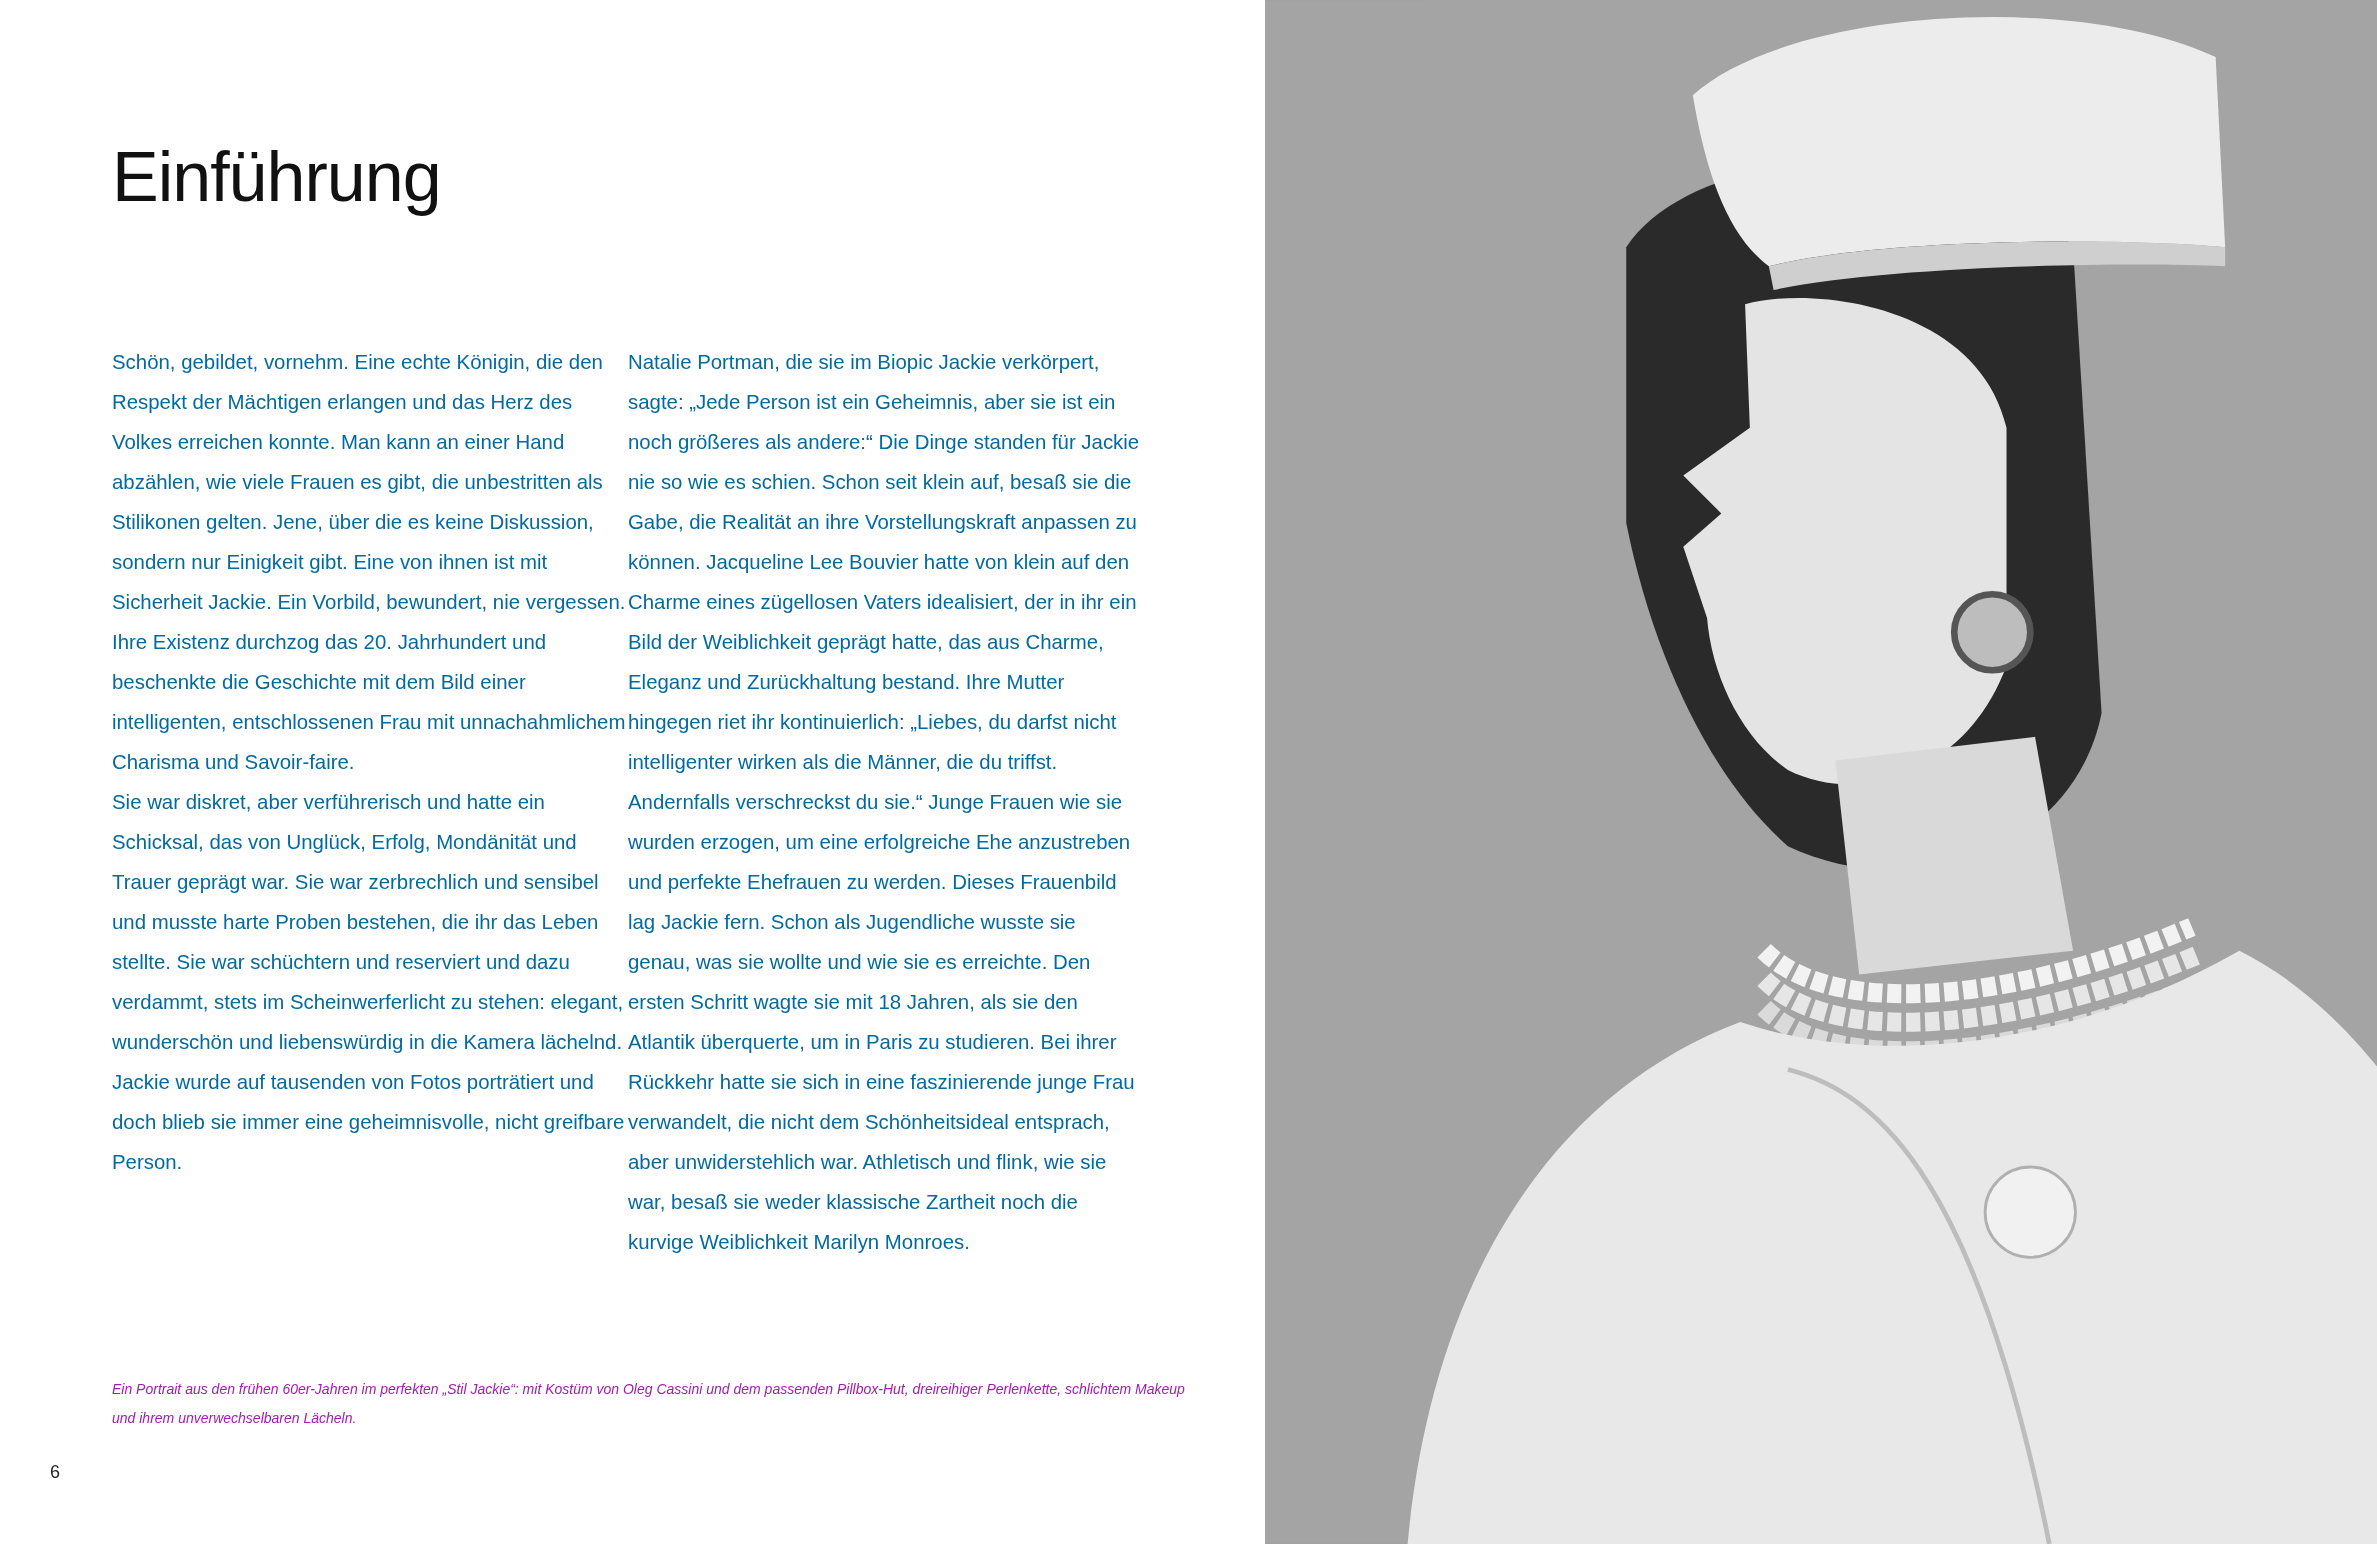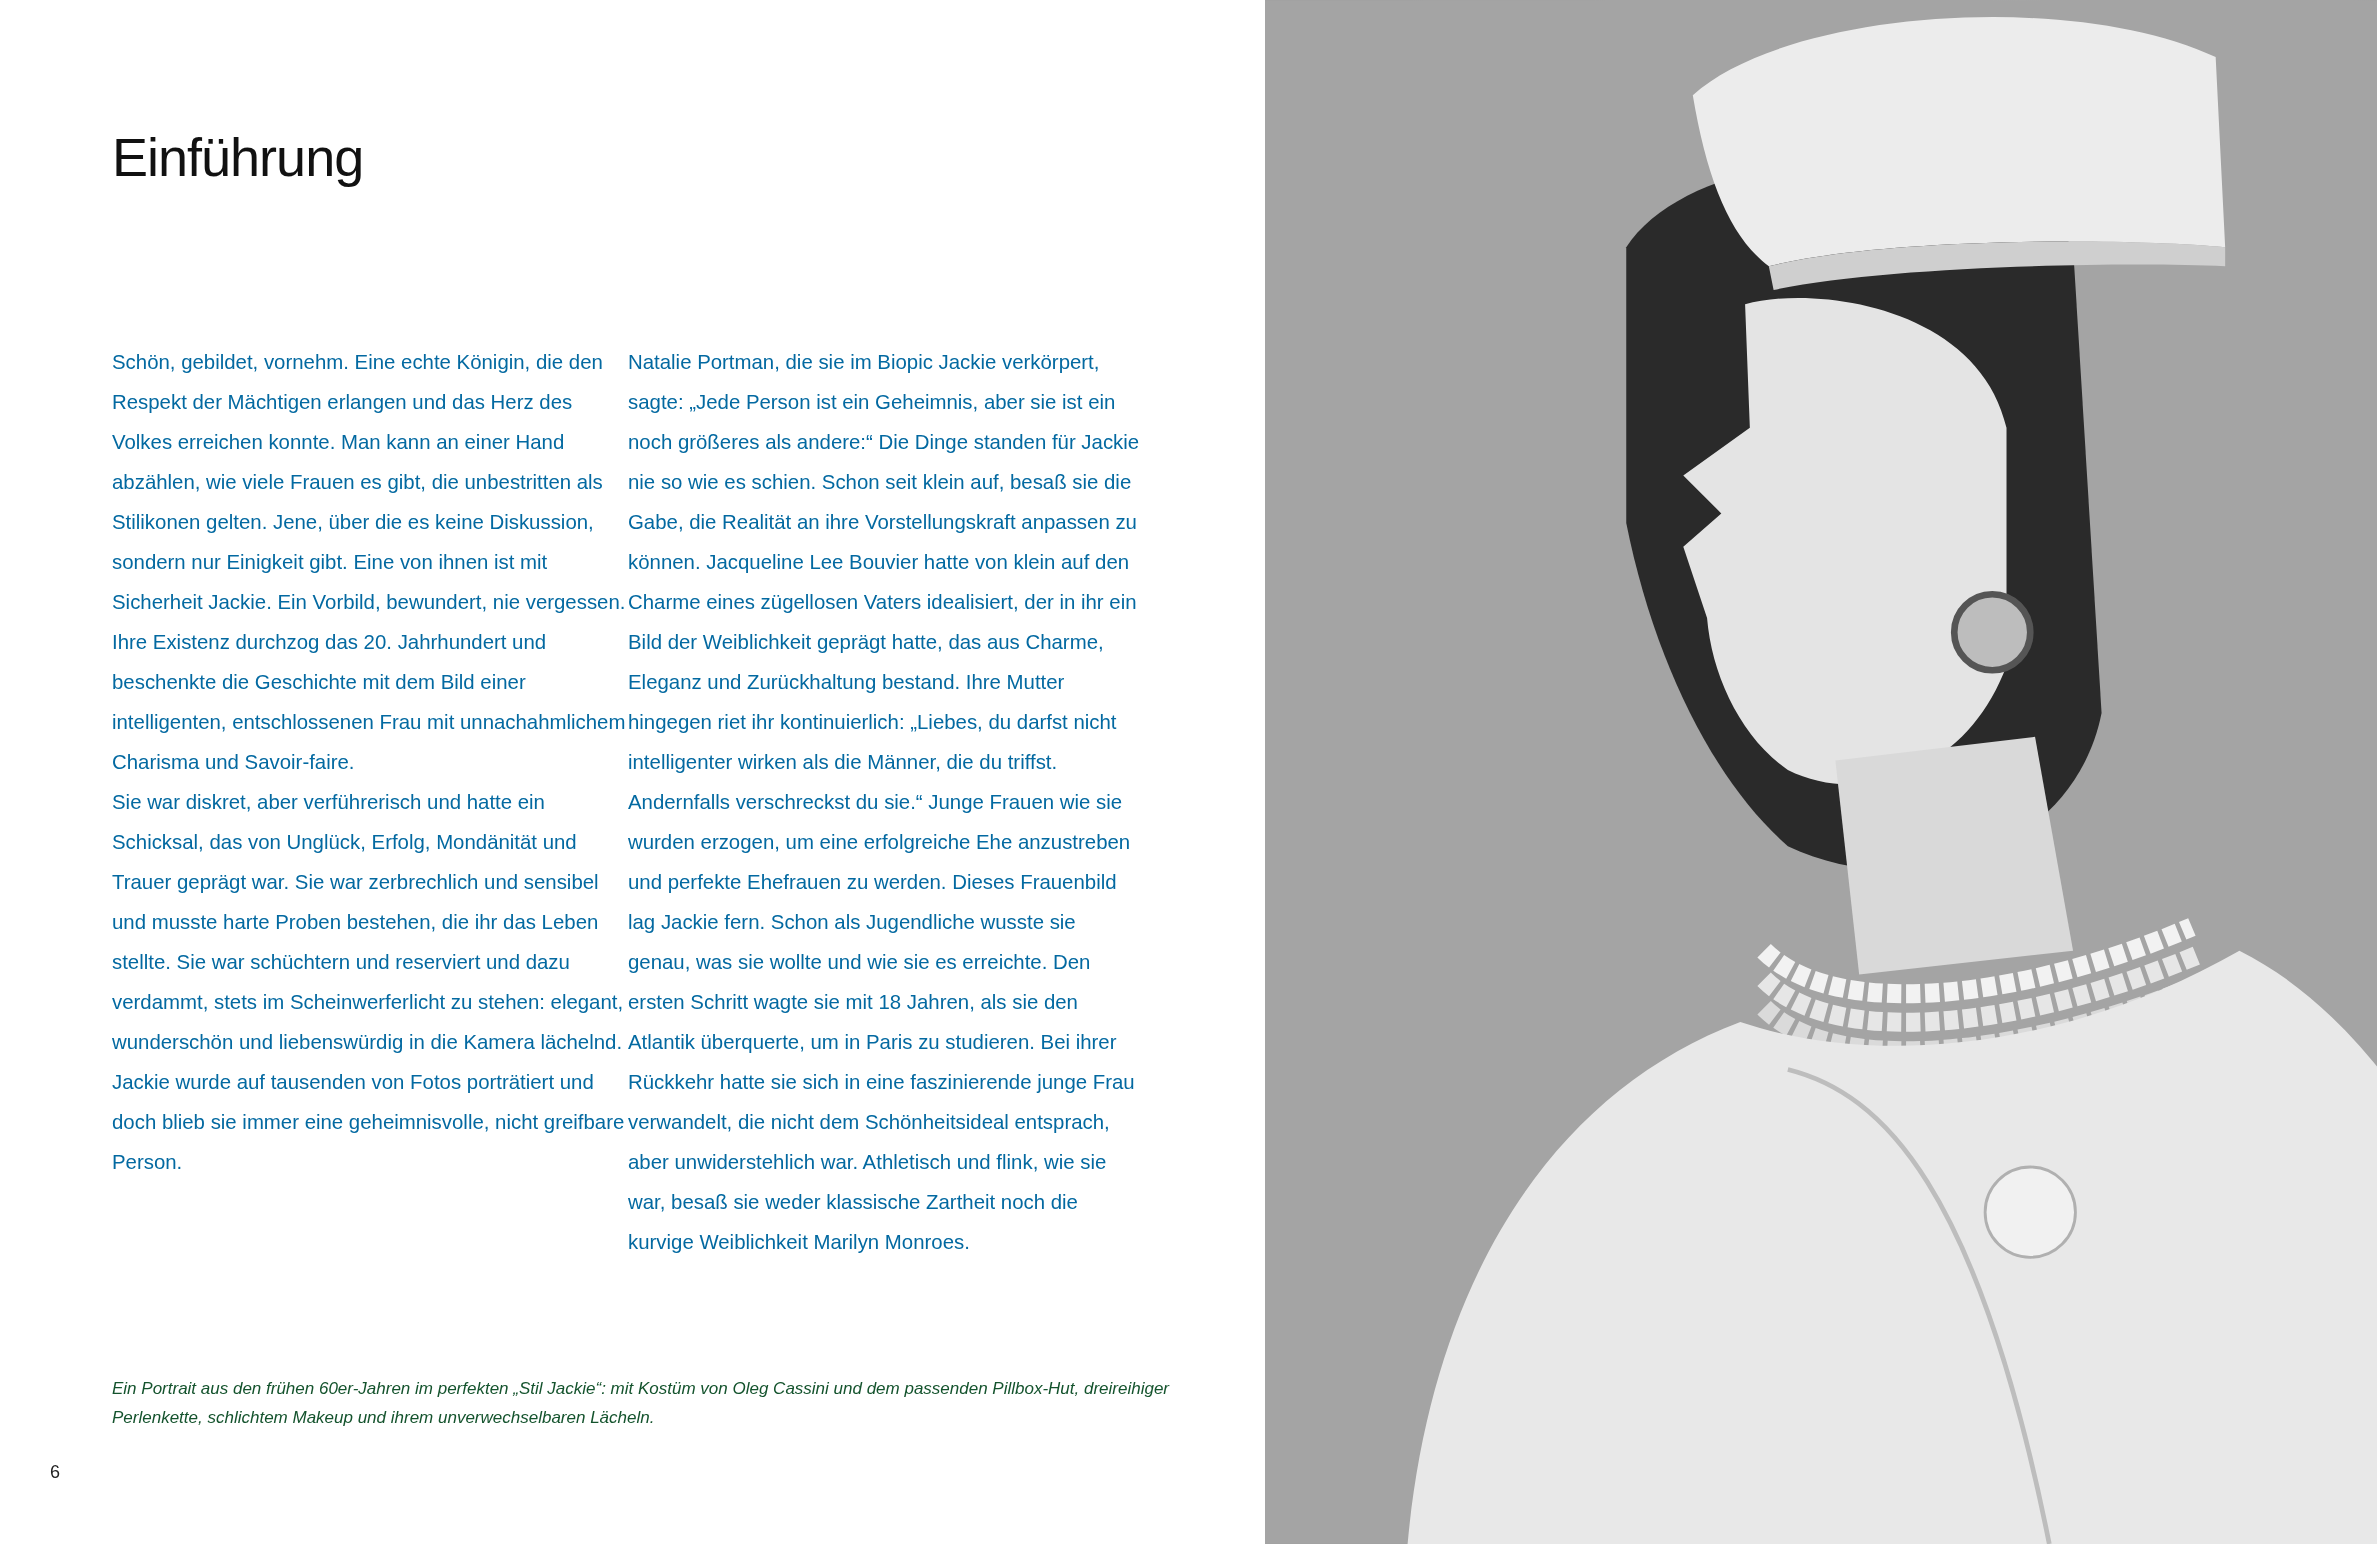--- a/index.html
+++ b/index.html
@@ -1,23 +1,23 @@
 <!DOCTYPE html>
 <html style="font-size:7.6px"><head>
 <meta charset="utf-8">
 <style>
   html, body { margin:0; padding:0; }
   body { width:2527px; height:1544px; position:relative; background:#ffffff; overflow:hidden; font-family:"Liberation Sans", sans-serif; color:#1a1a1a; }
   .left-page { position:absolute; left:0; top:0; width:1265px; height:1544px; background:#fff; }
-  .title { position:absolute; left:112px; top:90px; font-size:54px; font-weight:400; letter-spacing:-1px; color:#111; }
+  .title { position:absolute; left:112px; top:90px; font-size:70px; font-weight:400; letter-spacing:-1px; color:#111; }
   .col { position:absolute; top:342px; width:514px; font-size:20.4px; line-height:40px; color:#0369a1; }
   .col1 { left:112px; }
   .col2 { left:628px; }
   .col p { margin:0; }
-  .caption { position:absolute; left:112px; top:1375px; width:1094px; font-size:17px; line-height:28.5px; font-style:italic; color:#14532d; }
+  .caption { position:absolute; left:112px; top:1375px; width:1094px; font-size:14px; line-height:28.5px; font-style:italic; color:#a21caf; }
   .pagenum { position:absolute; left:50px; top:1462px; font-size:18px; color:#222; }
   .photo { position:absolute; left:1265px; top:0; width:1262px; height:1544px; overflow:hidden;
            background: linear-gradient(90deg, #8a8a8a 0%, #a9a9a9 30%, #b5b5b5 60%, #9e9e9e 100%); }
   .photo svg { position:absolute; left:0; top:0; }
 </style>
 </head>
 <body>
 
 <div class="left-page">
   <h1 class="title">Einführung</h1>

